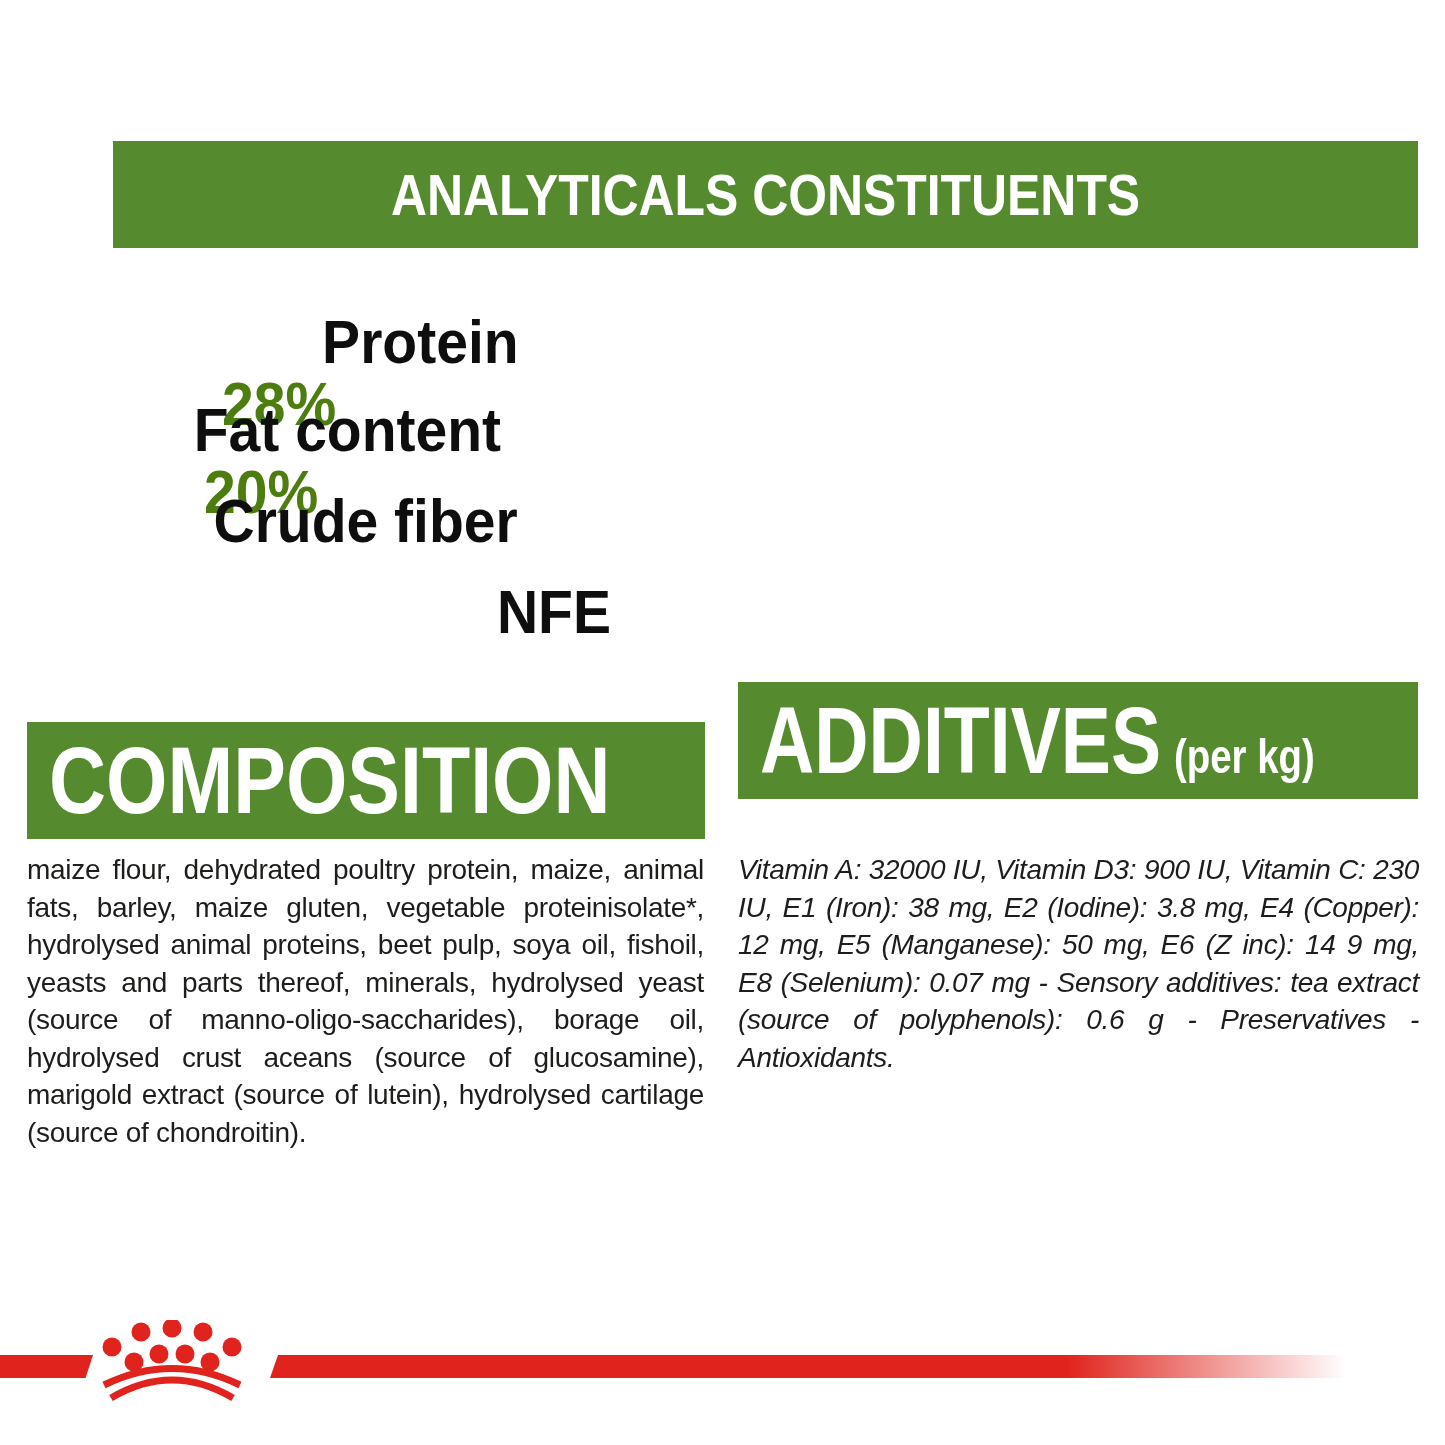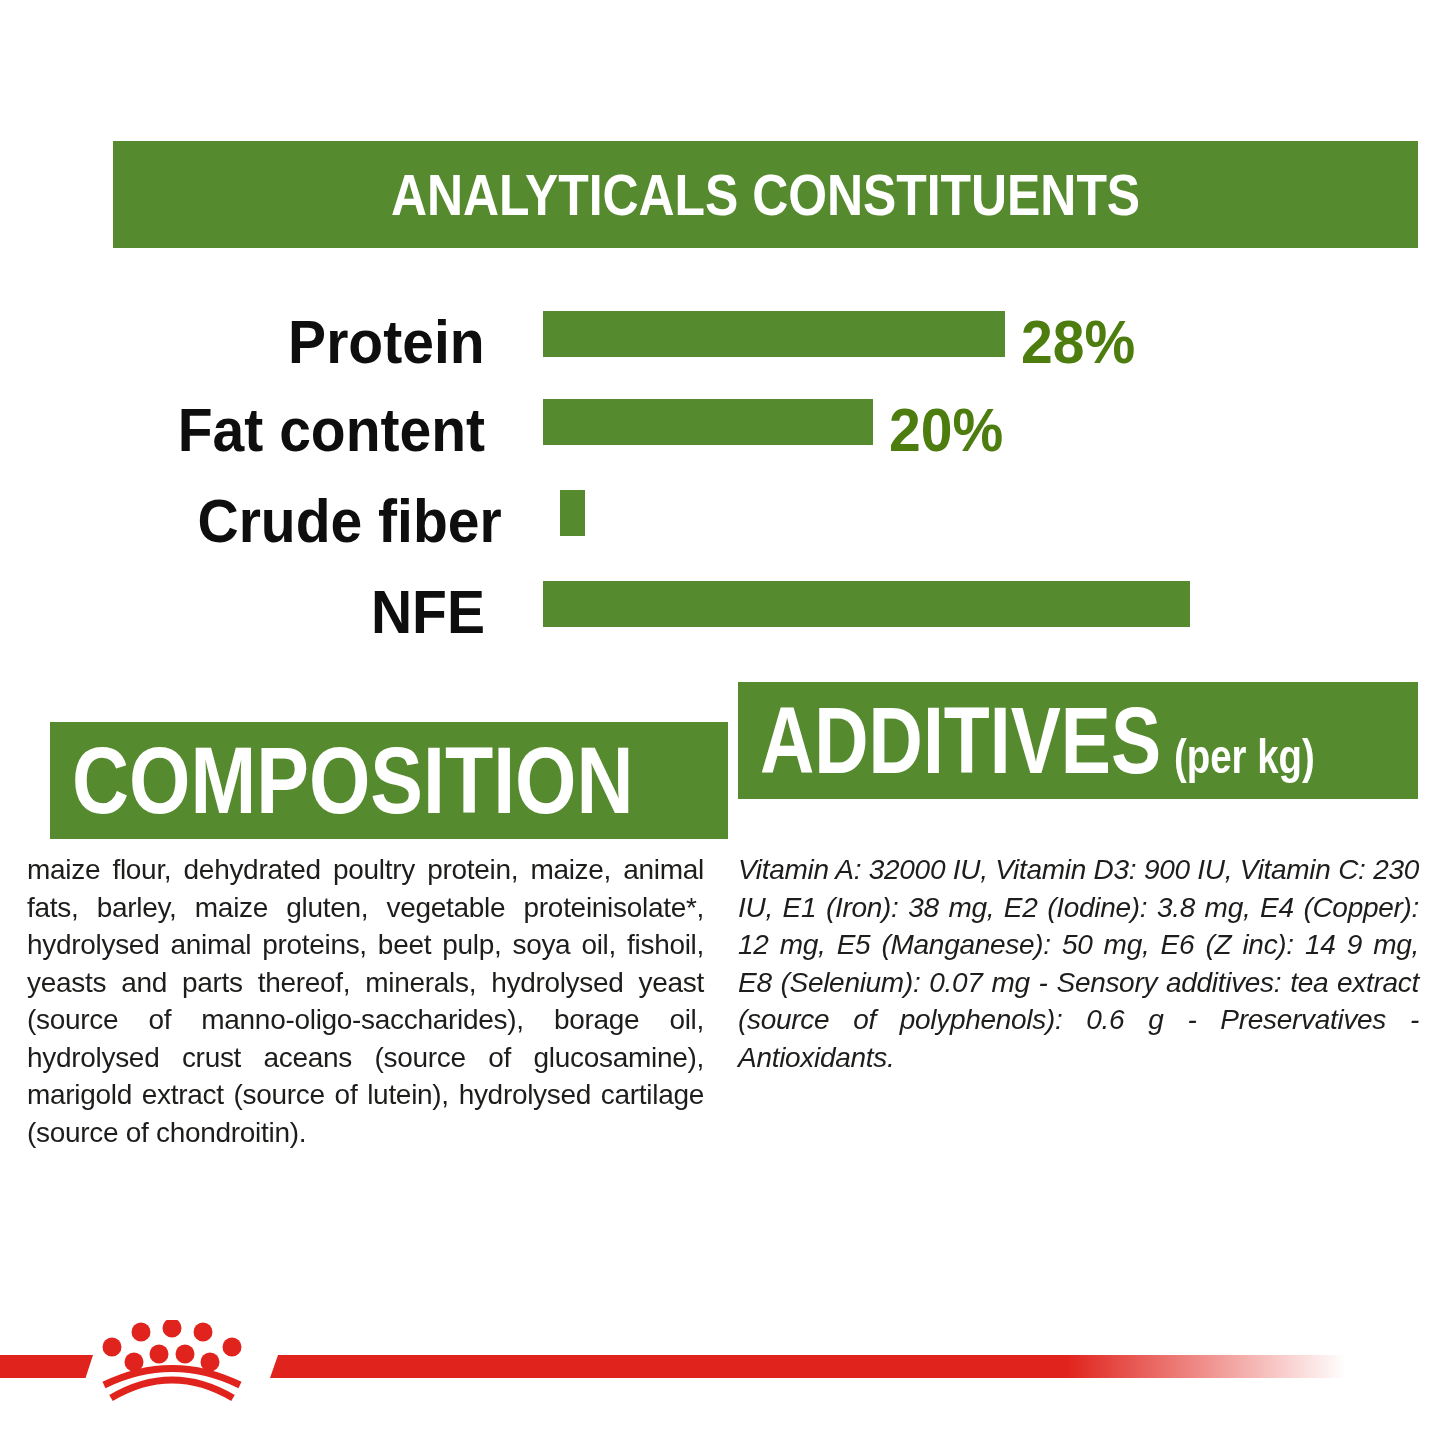--- a/index.html
+++ b/index.html
@@ -9,27 +9,27 @@
     font-family:"Liberation Sans", sans-serif; overflow:hidden;
     --green:#568a2e; --red:#e0231c; --text:#1d1d1b;
   }
   .banner {
     position:absolute; background:var(--green); color:#ffffff;
     display:flex; align-items:center; font-weight:bold;
   }
   .cond { display:inline-block; white-space:nowrap; font-weight:bold; }
   #top-banner { left:113px; top:141px; width:1305px; height:107px; justify-content:center; font-size:58px; }
   #top-banner .cond { transform:scaleX(0.86); transform-origin:center center; }
-  #comp-banner { left:27px; top:722px; width:678px; height:117px; font-size:94px; padding-left:22px;margin-left:23px; }
+  #comp-banner { left:27px; top:722px; width:678px; height:117px; font-size:94px; padding-left:22px; }
   #comp-banner .cond { transform:scaleX(0.84); transform-origin:left center; }
   #add-banner { left:738px; top:682px; width:680px; height:117px; font-size:94px; padding-left:22px; }
   #add-banner .cond { transform:scaleX(0.80); transform-origin:left center; }
   .unit { font-size:48px; font-weight:bold; margin-left:16px; }
 
-  .crow { position:absolute; left:0; height:46px; display:flex; align-items:flex-start; }
+  .crow { position:absolute; left:16px; height:46px; display:flex; align-items:center;flex-direction:column; }
   .clabel {
     width:485px; text-align:right; font-size:62px; font-weight:bold; color:#0e0e0e;
     line-height:1; white-space:nowrap;
   }
   .clabel .cond { transform:scaleX(0.92); transform-origin:right center; }
   .cbar { height:46px; background:var(--green); margin-left:58px; }
   .cval { font-size:62px; font-weight:bold; color:#4d7c0f; margin-left:16px; line-height:1; white-space:nowrap; }
   .cval .cond { transform:scaleX(0.92); transform-origin:left center; }
 
   .bodytext {

